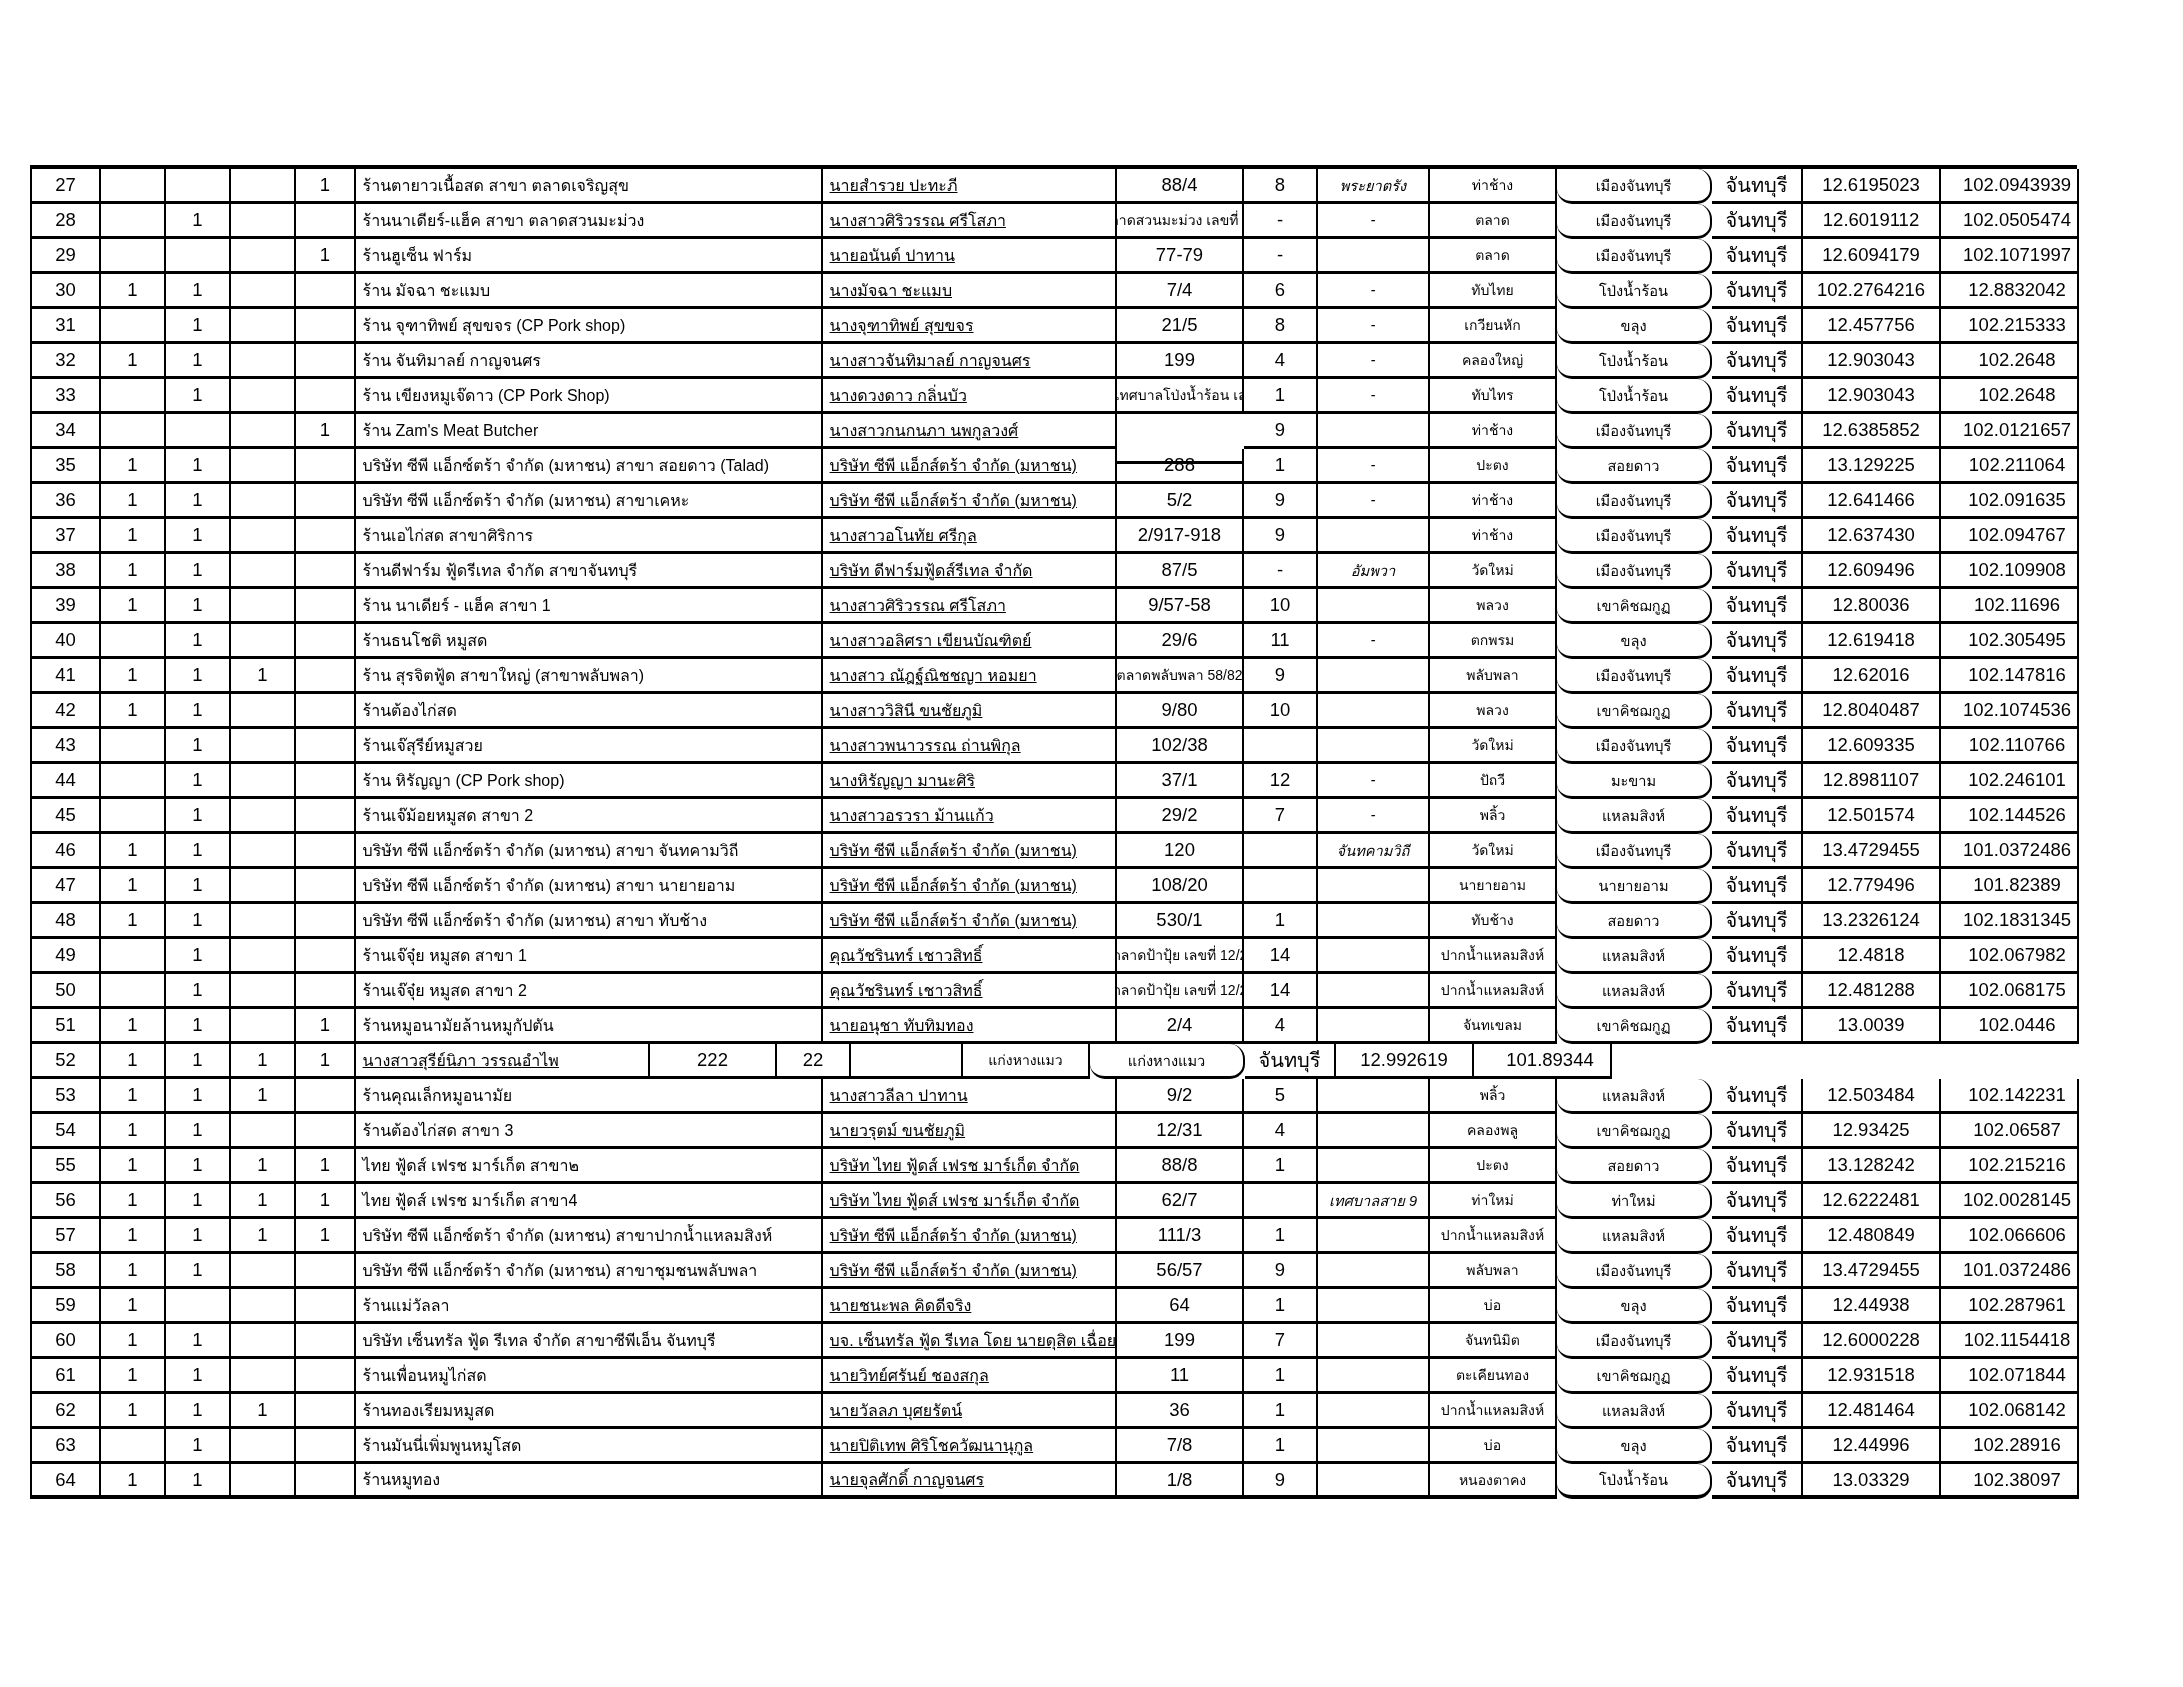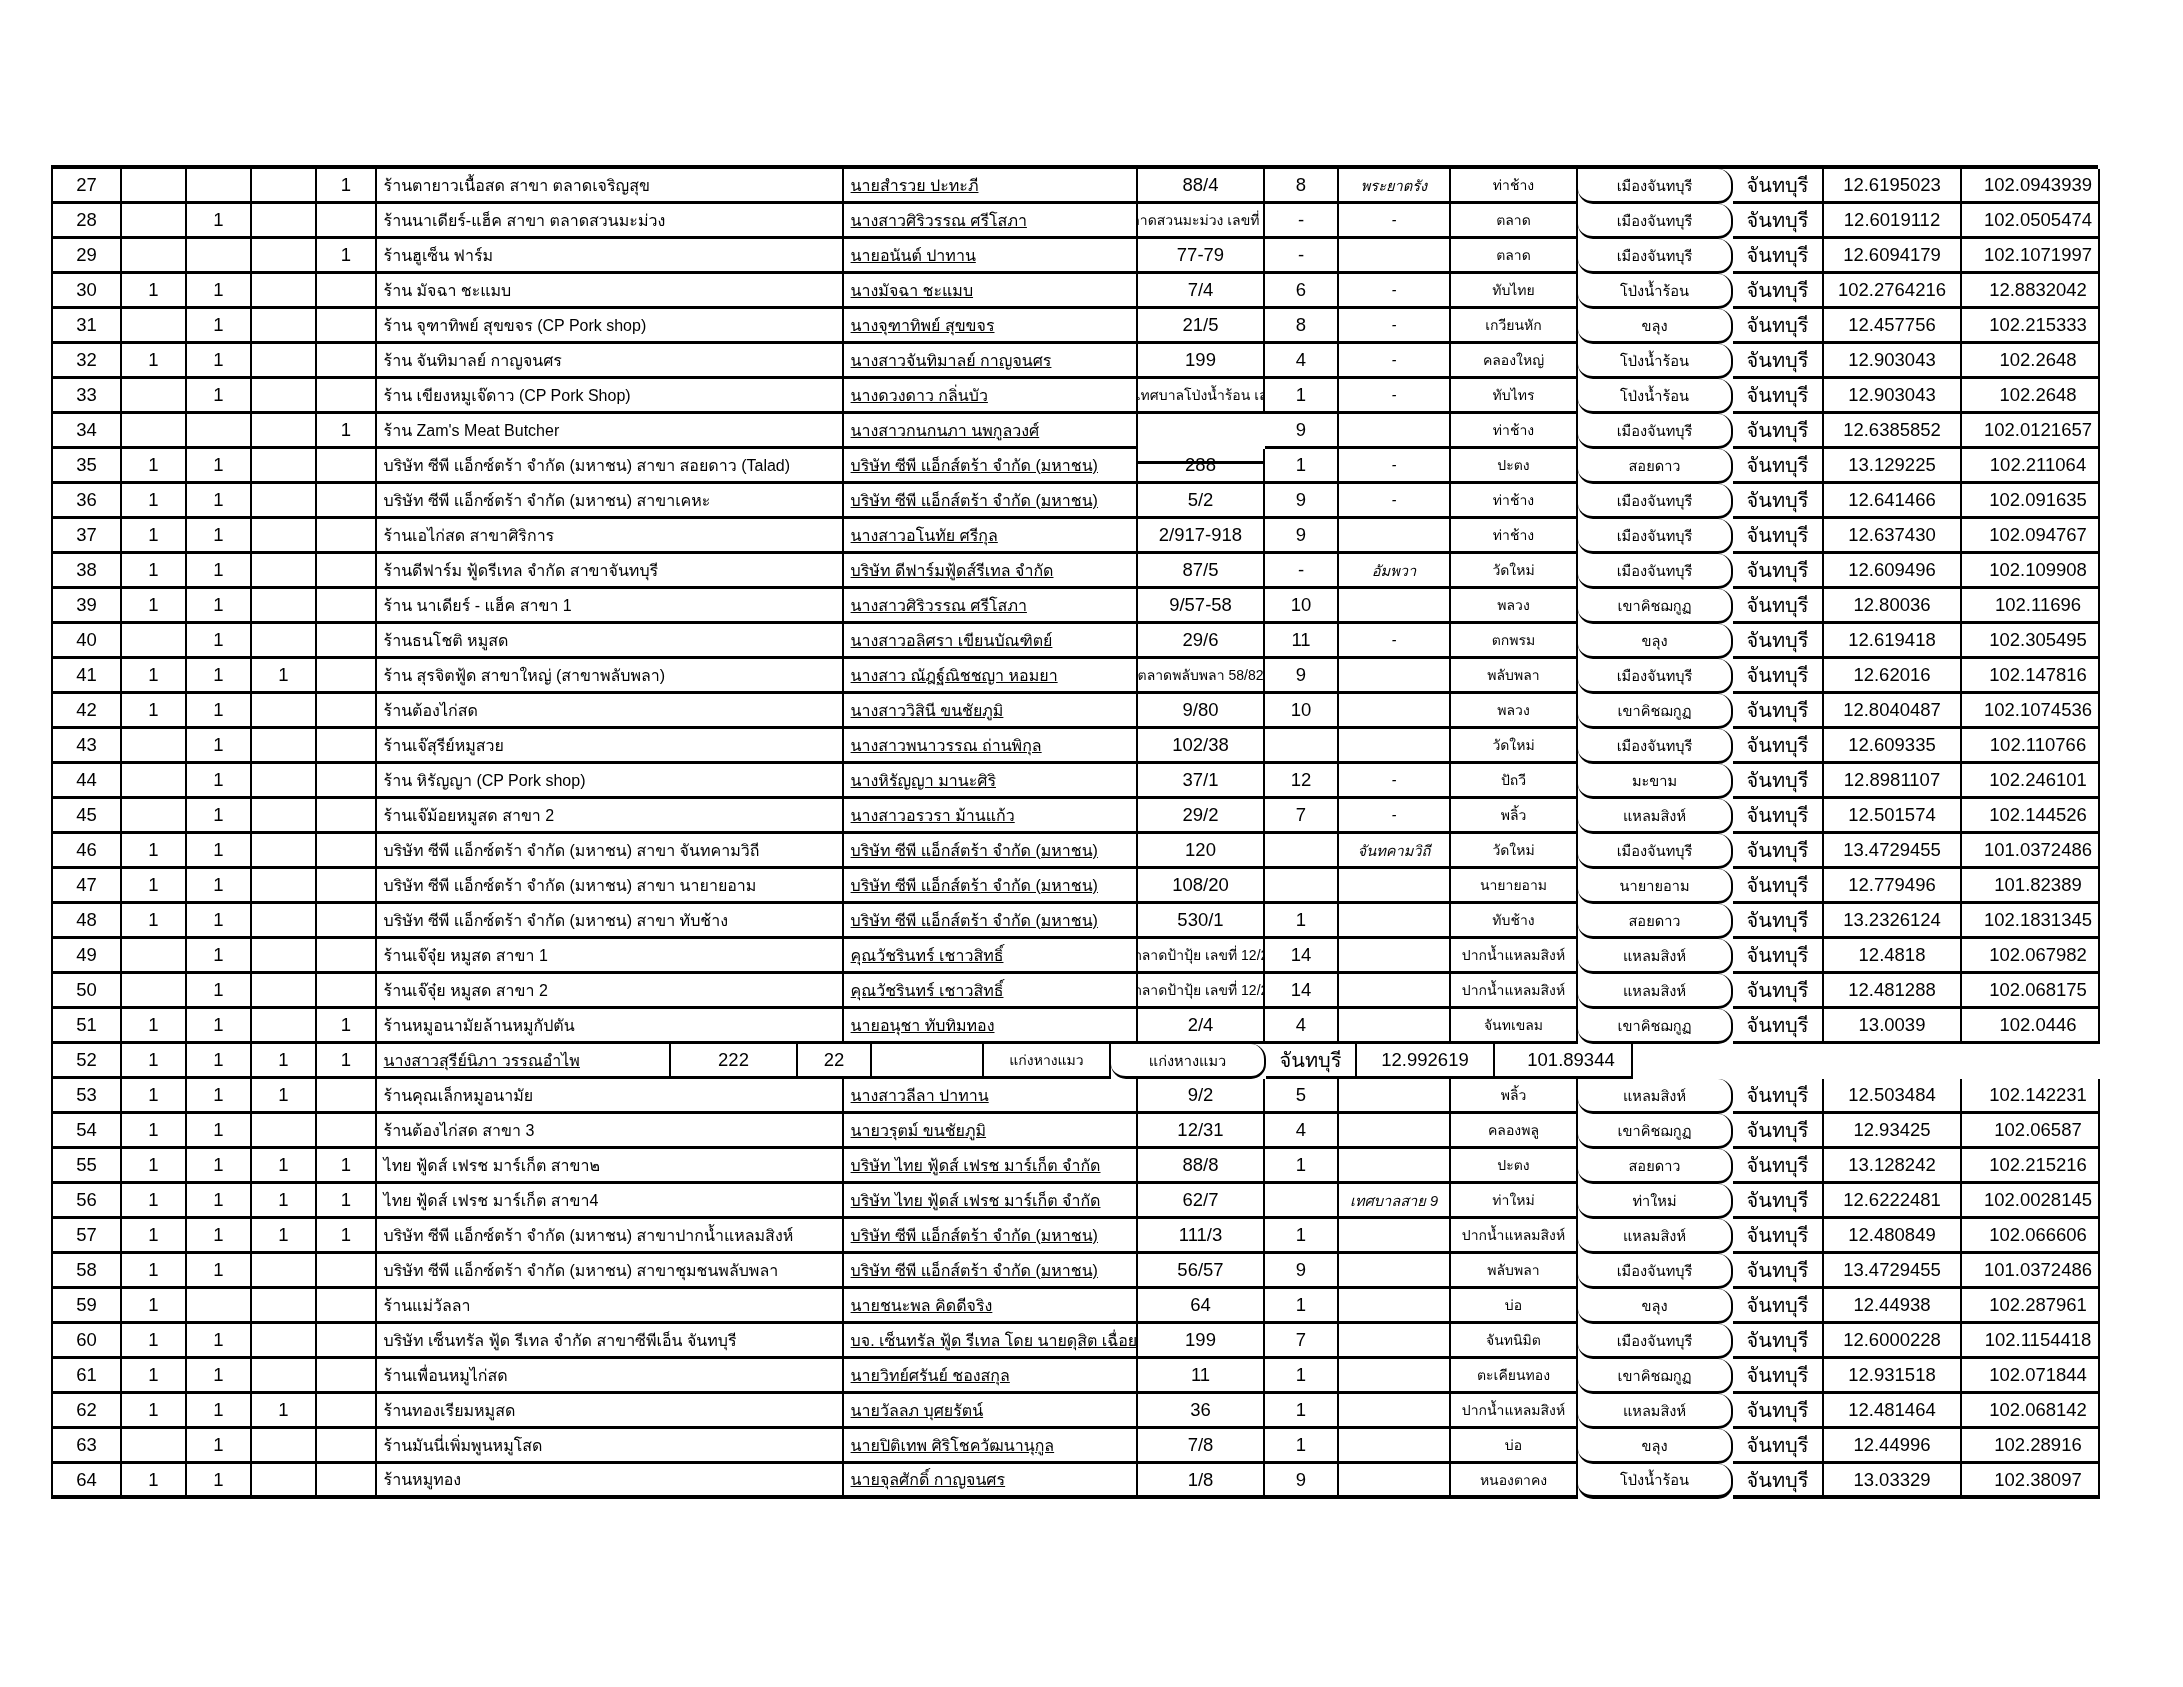--- a/index.html
+++ b/index.html
@@ -13,21 +13,21 @@
   }
   .page {
     position: relative;
     width: 2183px;
     height: 1687px;
     background: #ffffff;
     overflow: hidden;
   }
   .tbl {
     position: absolute;
-    left: 51px;
+    left: 30px;
     top: 165px;
     width: 2047px;
     border-top: 4px solid #000;
     border-left: 2px solid #000;
     box-sizing: border-box;
   }
   .row {
     display: flex;
     height: 35px;
     box-sizing: border-box;

